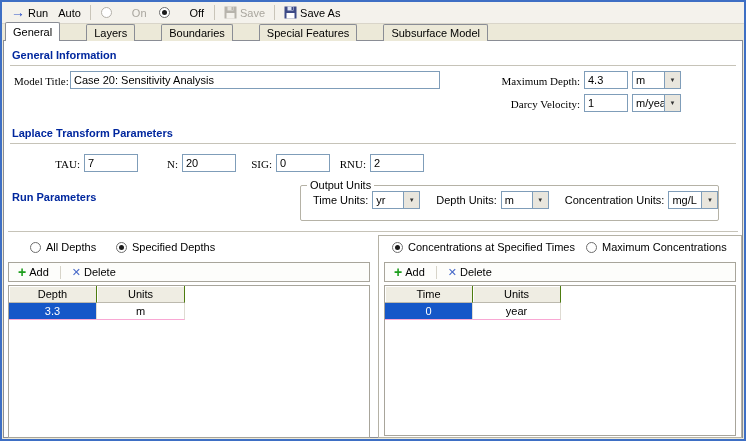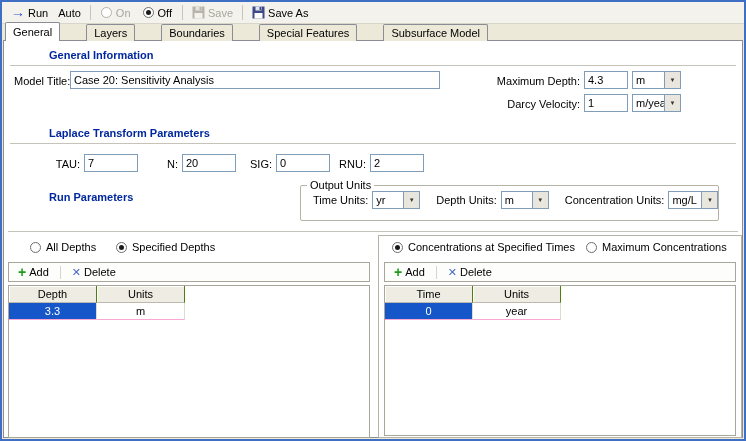--- a/index.html
+++ b/index.html
@@ -4,35 +4,35 @@
 <style>
   html,body{margin:0;padding:0;}
   body{font-family:"Liberation Sans",sans-serif;font-size:11px;color:#000;background:#d6d2c9;}
   .window{position:relative;width:746px;height:441px;box-sizing:border-box;border:2px solid var(--win-border,#3e6fc4);background:#ece9d8;overflow:hidden;}
   
   .toolbar{position:absolute;left:0;top:0;width:742px;height:22px;background:#f4f2ec;border-bottom:1px solid #d9d5c9;display:flex;align-items:center;padding:0 4px;box-sizing:border-box;}
   .tbtn{display:inline-flex;align-items:center;gap:3px;padding:1px 5px;cursor:default;}
   .run-arrow{color:#2b50c8;font-weight:bold;font-size:14px;line-height:11px;}
   .tbtn.disabled{color:#a9a69e;}
   .tsep{width:1px;height:15px;background:#c9c5b9;margin:0 4px;}
-  .tb-radio{display:inline-flex;align-items:center;gap:4px;padding:0 6px;}
+  .tb-radio{display:inline-flex;align-items:center;gap:20px;padding:0 6px;}
   .tb-radio.disabled{color:#a9a69e;}
   
   .radio{width:11px;height:11px;border:1px solid #6e6e6e;border-radius:50%;background:#fff;display:inline-block;position:relative;flex:none;box-sizing:border-box;}
   .radio.checked::after{content:"";position:absolute;left:2px;top:2px;width:5px;height:5px;border-radius:50%;background:#1a1a1a;}
   .radio.disabled{border-color:#b3b0a8;}
   
   .tabstrip{position:absolute;left:3px;top:22px;height:17px;display:flex;align-items:flex-end;z-index:5;gap:24px;}
   .tab{display:flex;align-items:center;height:15px;padding:0 7px 1px;border:1px solid #8a8d95;border-bottom:none;border-radius:2px 2px 0 0;background:#ece9d8;margin-right:2px;}
   .tab.active{height:17px;background:#fff;z-index:6;}
   
   .content{position:absolute;left:1px;top:38px;width:740px;height:398px;background:#fff;border:1px solid #8a8d95;box-sizing:border-box;}
-  .heading{position:absolute;font-weight:bold;color:var(--heading,#00279e);white-space:nowrap;margin-left:37px;}
+  .heading{position:absolute;font-weight:bold;color:var(--heading,#00279e);white-space:nowrap;}
   .rule{position:absolute;height:1px;background:#c6c3b8;border-bottom:1px solid #ffffff;}
-  .lbl{position:absolute;white-space:nowrap;}
+  .lbl{position:absolute;white-space:nowrap;font-family:Liberation Serif, serif;}
   .lbl.r{text-align:right;}
   input.tb{position:absolute;height:18px;border:1px solid #7f9db9;font-family:"Liberation Sans",sans-serif;font-size:11px;padding:1px 3px;box-sizing:border-box;background:#fff;}
   .combo{position:absolute;height:18px;border:1px solid #7f9db9;background:#fff;display:flex;align-items:stretch;box-sizing:border-box;}
   .combo-txt{flex:1;display:flex;align-items:center;padding-left:3px;overflow:hidden;white-space:nowrap;}
   .combo-btn{width:15px;flex:none;background:#e9e6dd;border-left:1px solid #7f9db9;display:flex;align-items:center;justify-content:center;font-size:6px;color:#333;}
   fieldset.groupbox{position:absolute;border:1px solid #b5b2a6;border-radius:2px;margin:0;padding:0 0 0 0;box-sizing:border-box;background:#fff;}
   fieldset.groupbox legend{font-size:11px;padding:0 3px;margin-left:6px;}
   .gb-row{display:flex;align-items:center;padding:0 0 2px 12px;}
   .gb-row .glbl{white-space:nowrap;margin-right:4px;}
   .gb-combo{position:relative;height:18px;border:1px solid #7f9db9;background:#fff;display:flex;align-items:stretch;box-sizing:border-box;}

